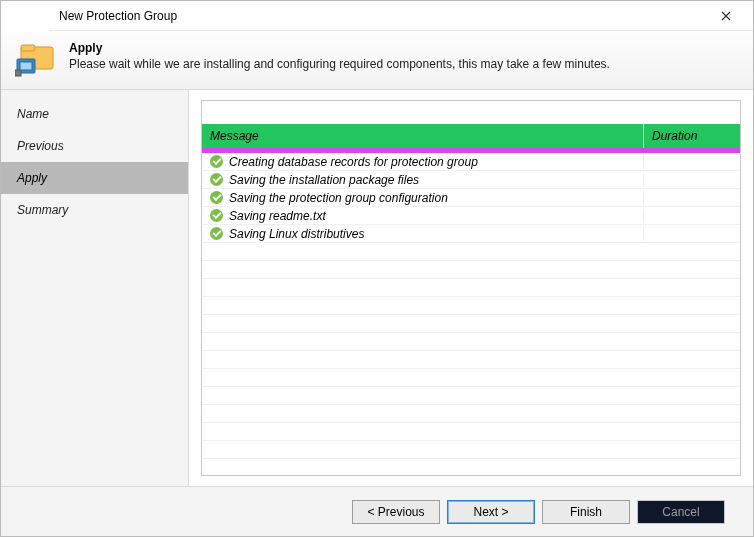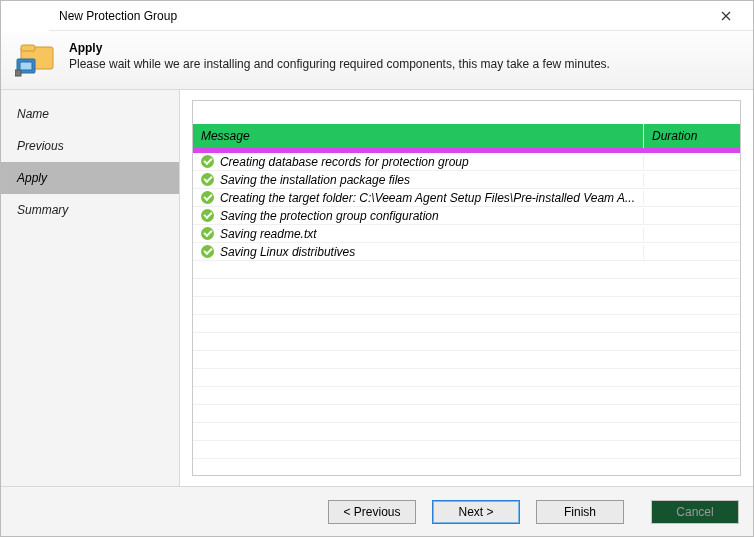--- a/index.html
+++ b/index.html
@@ -123,22 +123,22 @@
     width: 6px; height: 3px;
     border-left: 2px solid #fff;
     border-bottom: 2px solid #fff;
     transform: rotate(-45deg);
   }
   .footer {
     height: 50px;
     display: flex;
     align-items: center;
     justify-content: flex-end;
-    gap: 16px;
-    padding: 0 14px;
+    gap: 7px;
+    padding: 0 28px;
     border-top: 1px solid #d9d9d9;
     background: #f4f4f4;
   }
   .btn {
     min-width: 88px;
     height: 24px;
     border: 1px solid #9c9c9c;
     background: #eaeaea;
     font-size: 12px;
     color: #000;
@@ -146,23 +146,22 @@
     cursor: pointer;
   }
   .btn.primary {
     border: 1px solid #2a7fd4;
     box-shadow: inset 0 0 0 1px #7ab8ea;
     background: #eaeaea;
   }
   .btn:disabled {
     color: #9a9a9a;
     border-color: #c6c6c6;
-    background: #14532d;
+    background: #0f172a;
     cursor: default;
-    margin-left: 11px;
   }
 </style>
 </head>
 <body>
 
 <div class="titlebar">
   <div class="title">New Protection Group</div>
   <div class="close">
     <svg width="10" height="10" viewBox="0 0 10 10">
         <path d="M1 1 L9 9 M9 1 L1 9" stroke="#333" stroke-width="1.2" fill="none"></path>
@@ -211,27 +210,20 @@
           <div class="row">
             <div class="cell msg">
               <span class="status-icon"></span>
               <span>Saving the installation package files</span>
             </div>
             <div class="cell dur"></div>
           </div>
           <div class="row">
             <div class="cell msg">
               <span class="status-icon"></span>
-              <span>Creating the target folder: C:\Veeam Agent Setup Files\Pre-installed Veam A...</span>
-            </div>
-            <div class="cell dur"></div>
-          </div>
-          <div class="row">
-            <div class="cell msg">
-              <span class="status-icon"></span>
               <span>Saving the protection group configuration</span>
             </div>
             <div class="cell dur"></div>
           </div>
           <div class="row">
             <div class="cell msg">
               <span class="status-icon"></span>
               <span>Saving readme.txt</span>
             </div>
             <div class="cell dur"></div>

